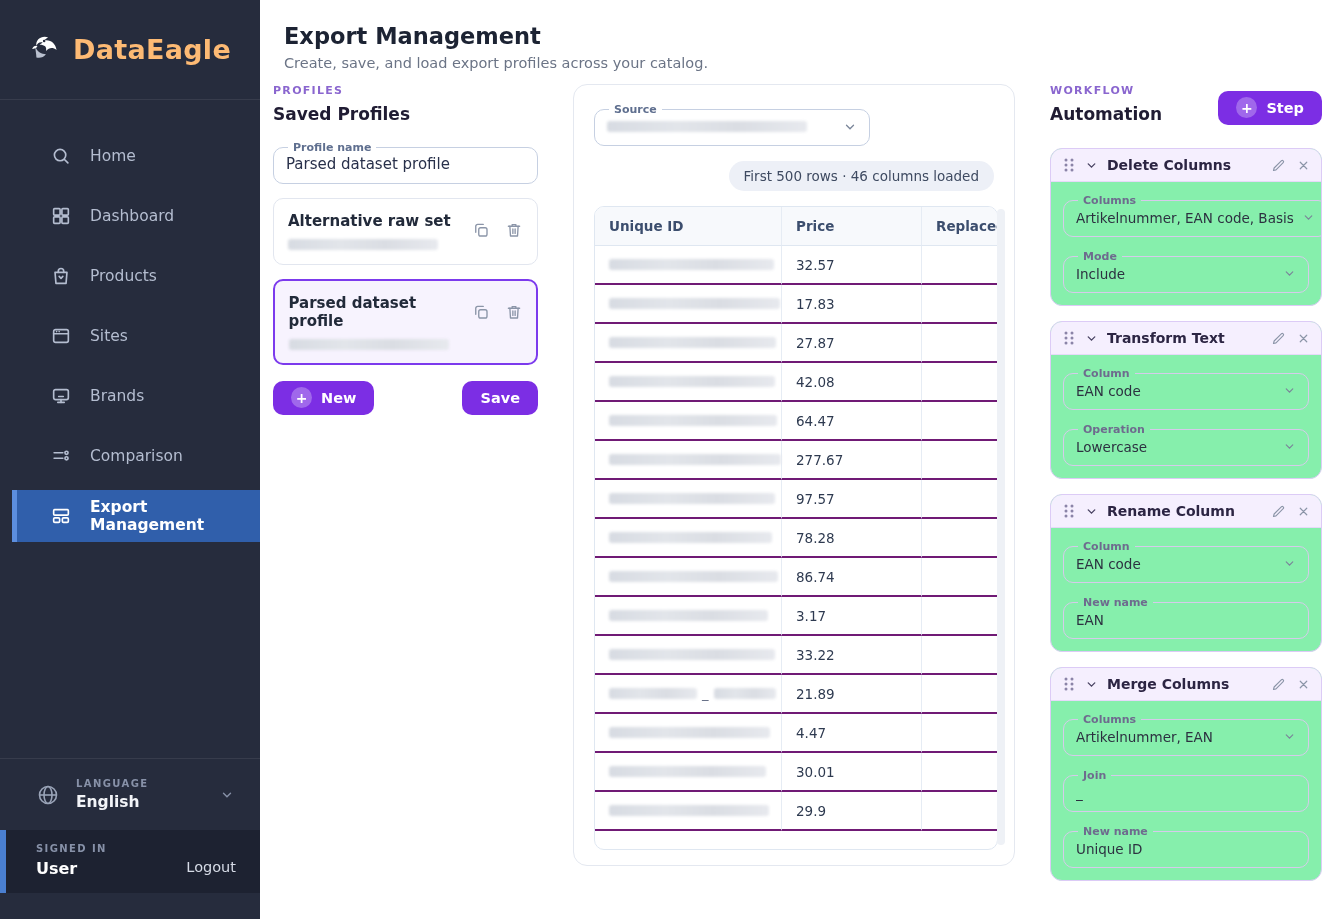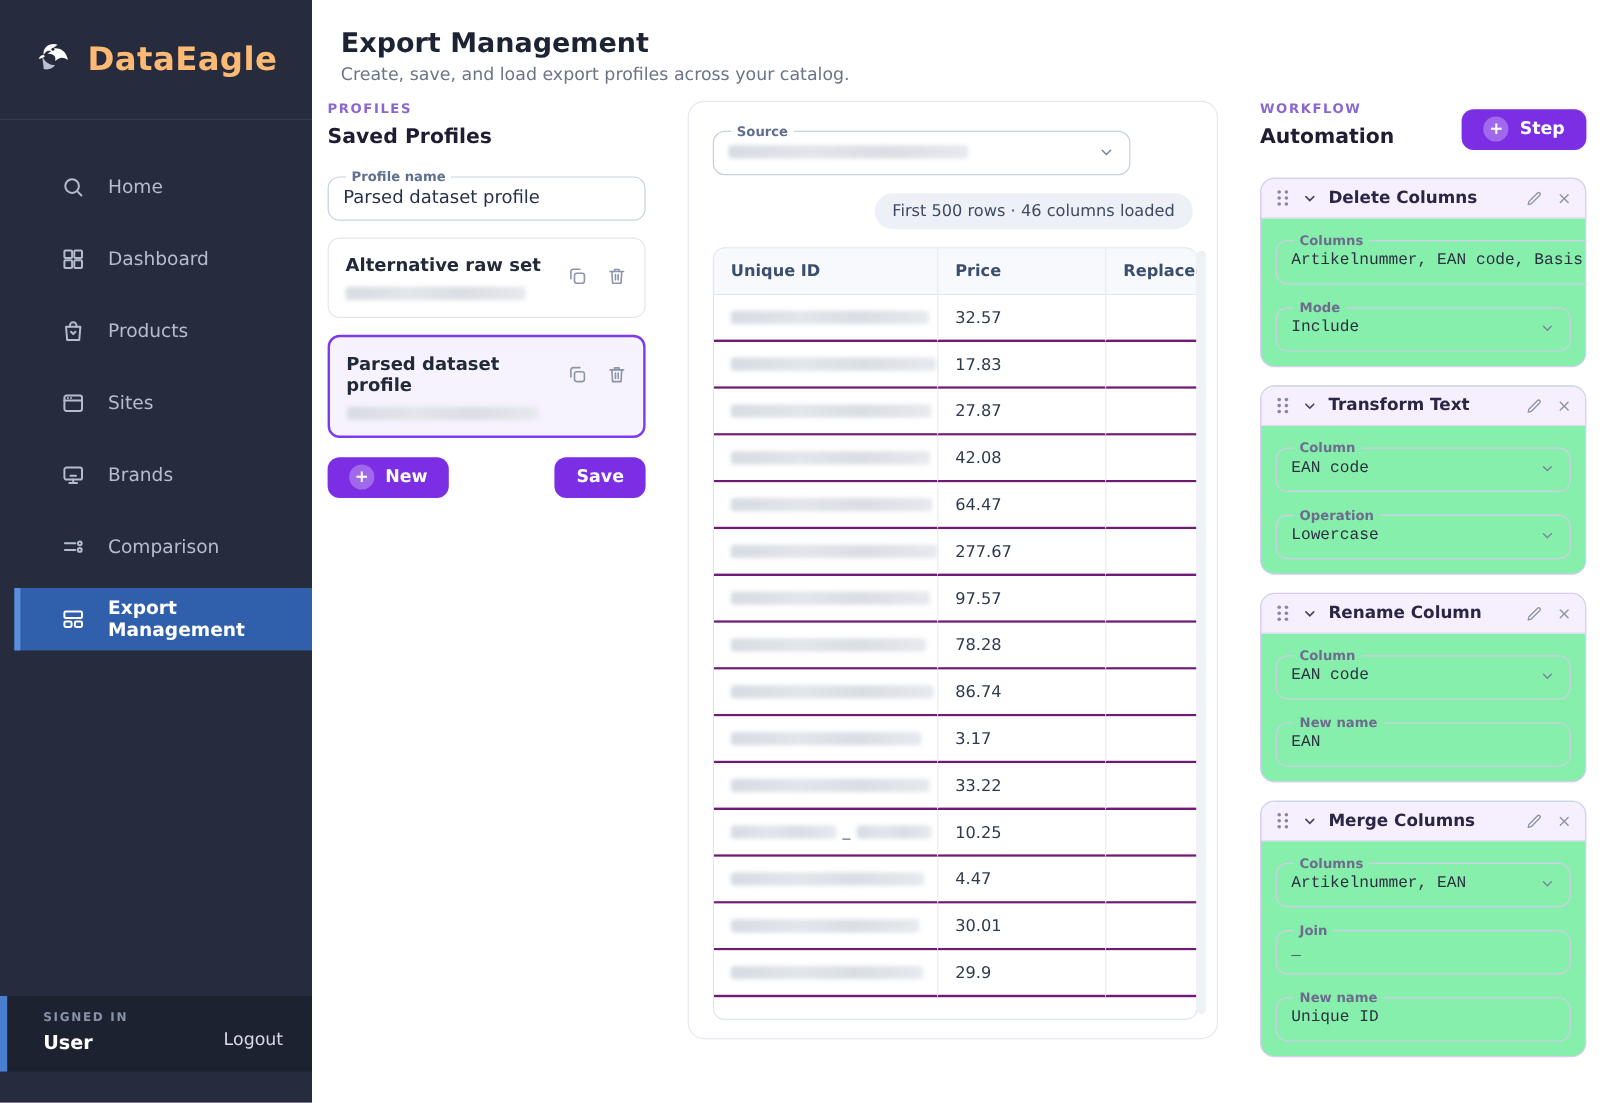--- a/index.html
+++ b/index.html
@@ -41,21 +41,21 @@
   .content { display:flex; align-items:flex-start; gap:35px; padding-left:13px; margin-top:13px; }
 
   
   .eyebrow { font-size:11px; font-weight:700; letter-spacing:1.3px; color:#8a66cf; }
   .section-heading { font-size:17px; font-weight:700; color:#201c33; margin-top:7px; }
 
   
   fieldset.field { border:1.5px solid #c6d0e2; border-radius:10px; padding:0 12px 8px; background:transparent; }
   fieldset.field legend { font-size:11px; color:#5f6f8f; font-weight:600; padding:0 5px; margin-left:2px; }
   .fval-row { display:flex; align-items:center; justify-content:space-between; gap:8px; min-height:21px; }
-  .fval { font-size:13.5px; color:#2c3140; white-space:nowrap; overflow:hidden;font-family:Liberation Mono, monospace; }
+  .fval { font-size:13.5px; color:#2c3140; white-space:nowrap; overflow:hidden; }
   .fchevron { color:#7a8699; flex:0 0 auto; }
   fieldset.field input { border:none; outline:none; background:transparent; width:100%;
       font-family:inherit; font-size:15px; color:#28304a; padding:1px 0 2px; }
 
   
   .redact { height:11px; border-radius:3px; flex:0 0 auto;
       background:linear-gradient(90deg,#d7dbe2 0%,#e2e5ea 35%,#dadde3 65%,#e7e9ee 100%);
       filter:blur(1.6px); }
 
   
@@ -71,21 +71,21 @@
   .btn-row { display:flex; justify-content:space-between; margin-top:16px; }
   .btn { background:#7c2ee4; color:#fff; border:none; border-radius:10px; font-weight:700;
       font-size:14.5px; padding:6px 18px 7px; display:flex; align-items:center; gap:9px; cursor:pointer;
       font-family:inherit; }
   .plus-circle { width:21px; height:21px; border-radius:50%; background:rgba(255,255,255,.28);
       display:grid; place-items:center; font-size:14px; font-weight:700; line-height:1; }
 
   
   .preview-card { flex:0 0 442px; width:442px; height:782px; border:1.5px solid #e4e8f0;
       border-radius:14px; padding:18px 20px; position:relative; overflow:hidden; background:#fff; }
-  .source-field { width:348px; }
+  .source-field { width:276px; }
   .source-field .redact { width:200px; margin:4px 0 5px; }
   .badge-row { display:flex; justify-content:flex-end; margin-top:15px; }
   .badge { background:#edf0f7; border-radius:999px; padding:7px 15px; font-size:13.5px; color:#3e4a61; }
   .table-wrap { margin-top:15px; width:404px; height:644px; overflow:hidden;
       border:1px solid #dfe7f1; border-radius:10px; }
   table.preview { width:482px; border-collapse:separate; border-spacing:0; table-layout:fixed; }
   table.preview th { text-align:left; font-size:13.5px; font-weight:700; color:#3c4e6e;
       background:#f7f9fc; padding:11px 14px; border-bottom:1px solid #dfe7f1; }
   table.preview th + th, table.preview td + td { border-left:1px solid #e6ecf4; }
   table.preview td { height:39px; padding:0 14px; font-size:13.5px; color:#2e3a50;
@@ -203,20 +203,38 @@
             <rect x="4" y="5" width="16" height="6" rx="1.2"></rect>
             <rect x="4" y="14" width="6.5" height="5" rx="1.2"></rect>
             <rect x="13.5" y="14" width="6.5" height="5" rx="1.2"></rect>
           </svg>
         </span>
     <span class="nlabel">Export Management</span>
   </div>
 </nav>
 
   <div class="side-footer">
+    <div class="lang-row">
+      <span>
+        <svg width="24" height="24" viewBox="0 0 24 24" fill="none" stroke="#9aa4b8" stroke-width="1.6">
+          <circle cx="12" cy="12" r="8.5"></circle>
+            <ellipse cx="12" cy="12" rx="4" ry="8.5"></ellipse>
+          <path d="M3.5 12h17"></path>
+        </svg>
+      </span>
+      <span>
+        <div class="lang-label">LANGUAGE</div>
+        <div class="lang-value">English</div>
+      </span>
+      <span class="lang-chevron">
+        <svg width="14" height="14" viewBox="0 0 24 24" fill="none" stroke="currentColor" stroke-width="2.4" stroke-linecap="round">
+            <path d="M6 9l6 6 6-6"></path>
+          </svg>
+      </span>
+    </div>
     <div class="session">
       <span>
         <div class="session-label">SIGNED IN</div>
         <div class="session-user">User</div>
       </span>
       <span class="logout">Logout</span>
     </div>
   </div>
 </aside>
 
@@ -440,21 +458,21 @@
   </tr>
 
   <tr>
     <td>
                   <span class="id-cell">
                     <span class="redact bar1" style="width: 88px;"></span>
                     <span class="id-extra">_</span>
                     <span class="redact" style="width: 62px;"></span>
                   </span>
                 </td>
-    <td class="price">10.25</td>
+    <td class="price">21.89</td>
     <td></td>
   </tr>
 
   <tr>
     <td>
                   <span class="id-cell">
                     <span class="redact bar1" style="width: 161px;"></span>
                   </span>
                 </td>
     <td class="price">4.47</td>

